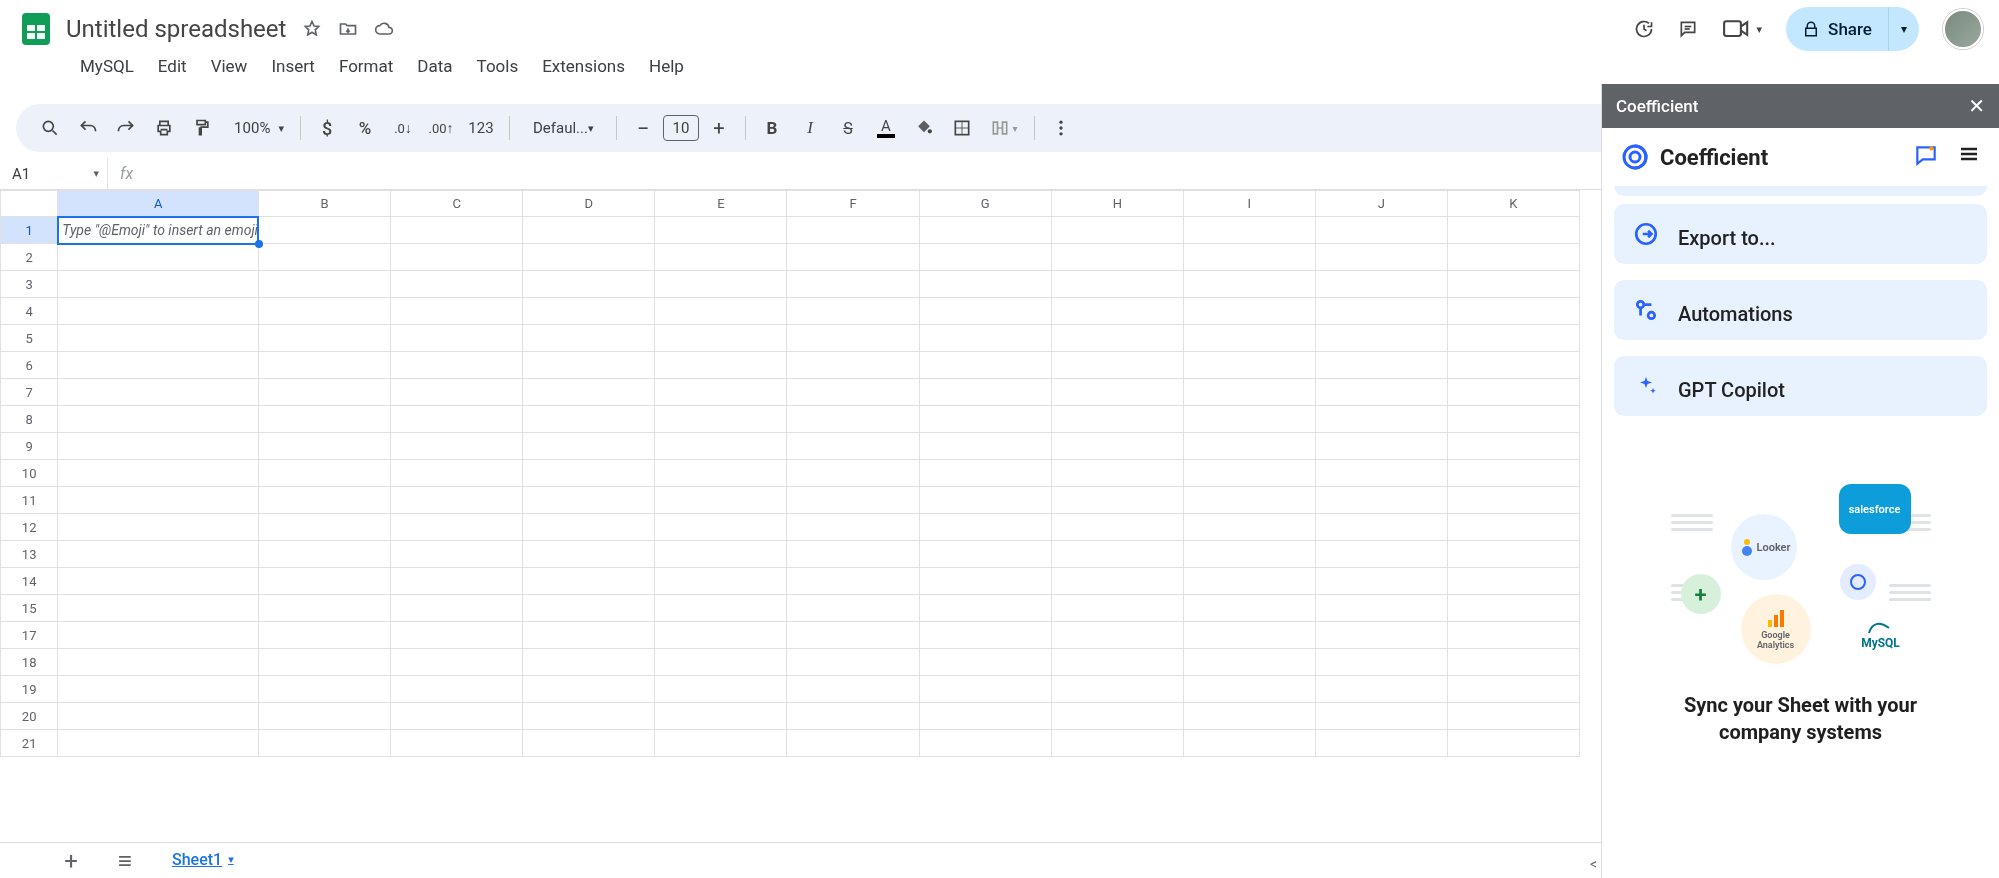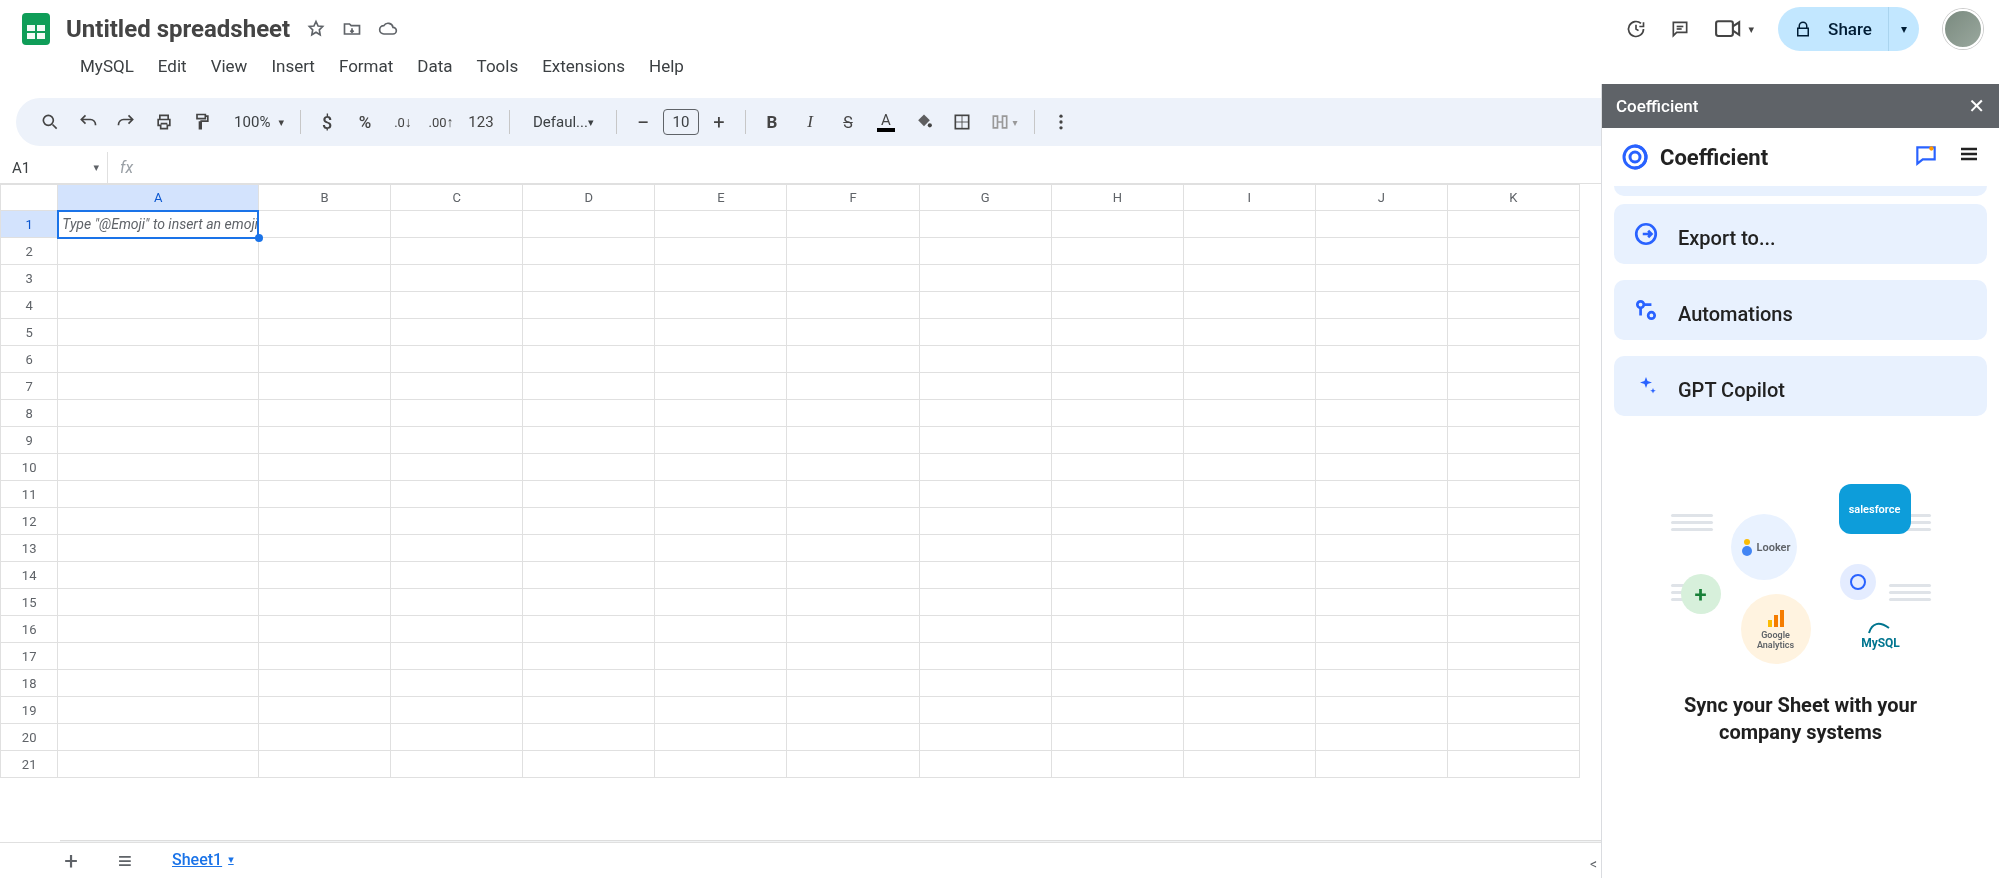--- a/index.html
+++ b/index.html
@@ -1,35 +1,35 @@
 <!DOCTYPE html>
 <html><head>
 <meta charset="utf-8">
 <style>
   * { box-sizing: border-box; margin: 0; padding: 0; font-family: "Google Sans", Roboto, Arial, sans-serif; }
   body { width: 1999px; height: 878px; background: #fff; overflow: hidden; position: relative; }
 
   
   .title-bar { display: flex; align-items: center; padding: 8px 16px 0 16px; height: 50px; gap: 10px; }
   .sheets-logo { width: 40px; height: 40px; display:flex; align-items:center; justify-content:center; }
-  .doc-title { font-size: 24px; color: #444; font-weight: 700; }
+  .doc-title { font-size: 24px; color: #444; font-weight: 400; }
   .title-icons { display:flex; gap:16px; align-items:center; margin-left:6px; }
   .ico { width:20px; height:20px; fill:#5f6368; cursor:pointer; display:flex; align-items:center; justify-content:center; }
   .right-cluster { margin-left:auto; display:flex; align-items:center; gap:24px; }
   .share-btn-wrap { display:flex; align-items:center; background:#c2e7ff; border-radius:40px; height:44px; overflow:hidden; }
-  .share-btn { display:flex; align-items:center; gap:16px; padding:0 16px; font-size:17px; font-weight:500; color:#001d35; height:44px; }
+  .share-btn { display:flex; align-items:center; gap:8px; padding:0 16px; font-size:17px; font-weight:500; color:#001d35; height:44px; }
   .share-drop { padding:0 12px; border-left:1px solid #aad4ee; height:44px; display:flex; align-items:center; }
   .avatar { width:40px; height:40px; border-radius:50%; background: linear-gradient(135deg,#7a8a7f,#9aa89e); border:2px solid #fff; box-shadow:0 0 0 1px #ccc; }
 
   
   .menu-bar { display:flex; gap:4px; padding: 2px 16px 6px 70px; }
   .menu-item { font-size:17px; color:#3c4043; padding:4px 10px; border-radius:4px; cursor:pointer; }
 
   
-  .toolbar { display:flex; align-items:center; background:#edf2fa; border-radius:40px; margin:12px 16px 6px 16px; height:48px; padding:0 16px; gap:2px; position:relative; }
+  .toolbar { display:flex; align-items:center; background:#edf2fa; border-radius:40px; margin:18px 16px 6px 16px; height:48px; padding:0 16px; gap:2px; position:relative; }
   .tbtn { width:36px; height:36px; display:flex; align-items:center; justify-content:center; border-radius:4px; cursor:pointer; color:#444; }
   .tbtn svg { width:20px; height:20px; fill:#444; }
   .tsep { width:1px; height:24px; background:#c7c7c7; margin:0 6px; }
   .zoom { font-size:15px; color:#3c4043; padding:0 4px; }
   .font-dd { font-size:15px; color:#3c4043; padding:0 6px; width:72px; display:flex; align-items:center; justify-content:space-between; }
   .fontsize-box { border:1.5px solid #5f6368; border-radius:4px; width:36px; height:26px; display:flex; align-items:center; justify-content:center; font-size:15px; color:#3c4043; }
   .collapse { position:absolute; right:12px; }
 
   
   .fx-row { display:flex; align-items:center; height:32px; border-bottom:1px solid #e0e0e0; }
@@ -505,34 +505,20 @@
             <td></td>
             <td></td>
             <td></td>
             <td></td>
             <td></td>
             <td></td>
             <td></td>
             <td></td>
           </tr>
           <tr>
-            <th>16</th>
-            <td></td>
-            <td></td>
-            <td></td>
-            <td></td>
-            <td></td>
-            <td></td>
-            <td></td>
-            <td></td>
-            <td></td>
-            <td></td>
-            <td></td>
-          </tr>
-          <tr>
             <th>17</th>
             <td></td>
             <td></td>
             <td></td>
             <td></td>
             <td></td>
             <td></td>
             <td></td>
             <td></td>
             <td></td>

